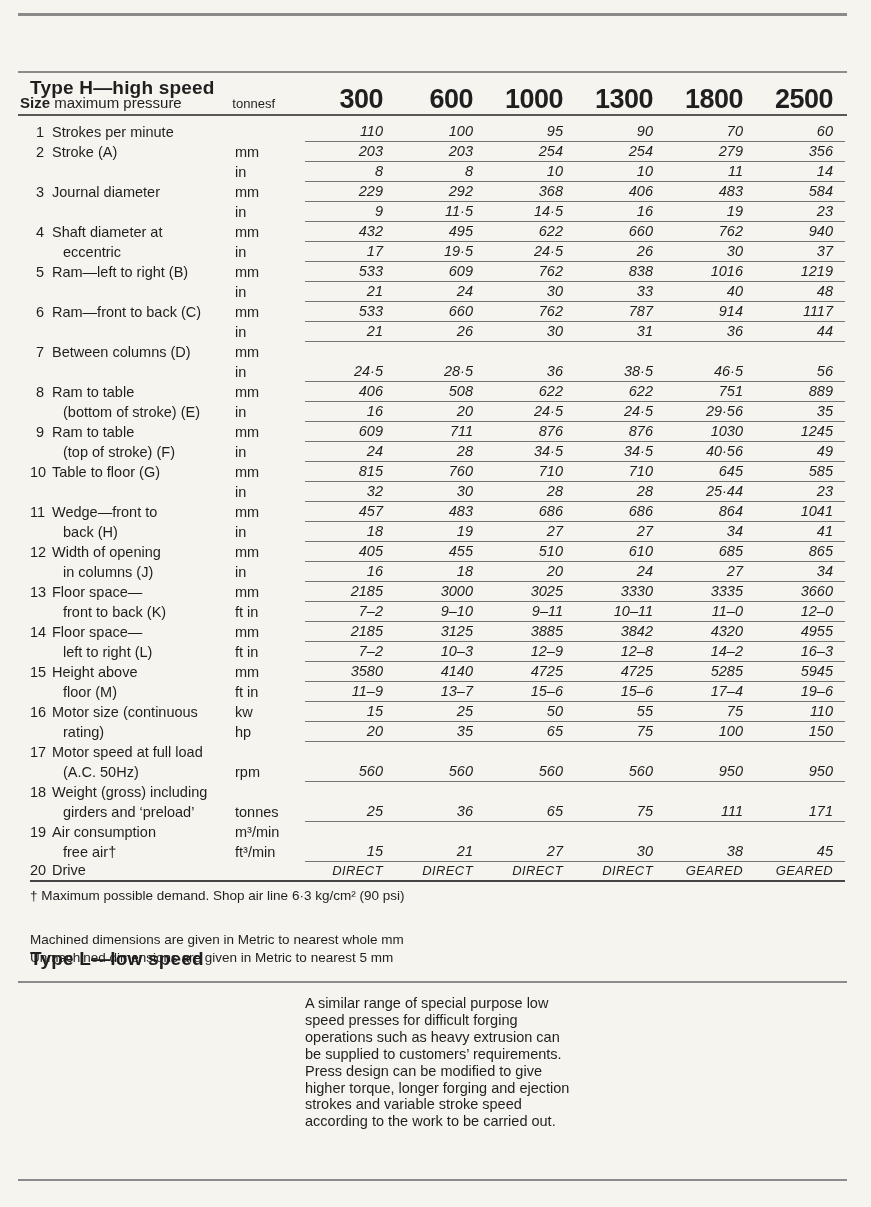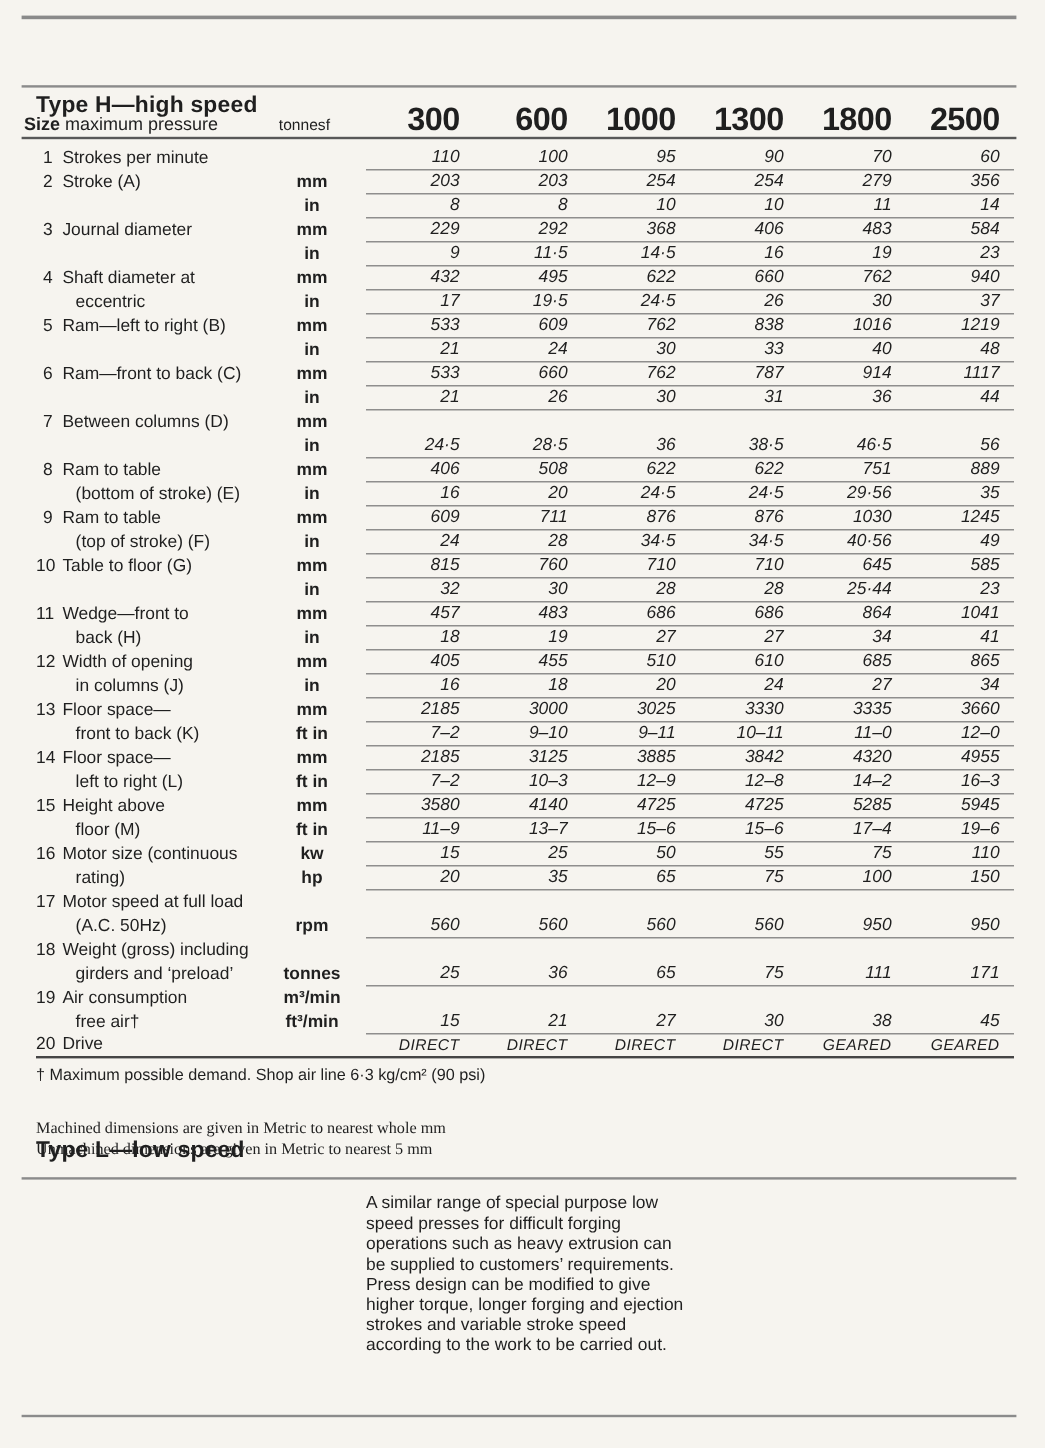--- a/index.html
+++ b/index.html
@@ -36,29 +36,29 @@
   
   .tbody { position:absolute; left:30px; top:122px; width:815px; }
   .tline {
     display:grid; grid-template-columns:14px 191px 50px 20px 540px;
     height:20px; align-items:end; font-size:14.5px;
   }
   .tline.full-rule { border-bottom:2.5px solid #454545; height:17.5px; }
   .c-num   { text-align:right; padding-bottom:2px; }
   .c-label { padding-left:8px; padding-bottom:2px; white-space:nowrap; }
   .c-label.indent { padding-left:19px; }
-  .c-unit  { text-align:center; padding-bottom:2px; white-space:nowrap;font-weight:bold; }
+  .c-unit  { text-align:left; padding-bottom:2px; white-space:nowrap; }
   .c-vals  { display:grid; grid-template-columns:repeat(6,90px); height:100%; align-items:end;font-style:italic; }
   .c-vals.ruled { border-bottom:1.5px solid #757575; }
   .c-val   { text-align:right; padding-right:12px; padding-bottom:2px; white-space:nowrap; }
   .c-val.caps { font-size:13px; letter-spacing:.4px; }
 
   
   .footnote-1 { position:absolute; left:30px; top:888px; margin:0; font-size:13.5px; }
-  .footnote-2 { position:absolute; left:30px; top:931px; margin:0; font-size:13.5px; line-height:17.5px;font-family:Liberation Serif, serif; }
+  .footnote-2 { position:absolute; left:30px; top:931px; margin:0; font-size:13.5px; line-height:17.5px; }
   .footnote-2 p { margin:0; }
 
   
   .l-paragraph {
     position:absolute; left:305px; top:995px; width:272px; margin:0;
     font-size:14.5px; line-height:16.9px;
   }
 </style>
 </head>
 <body>

